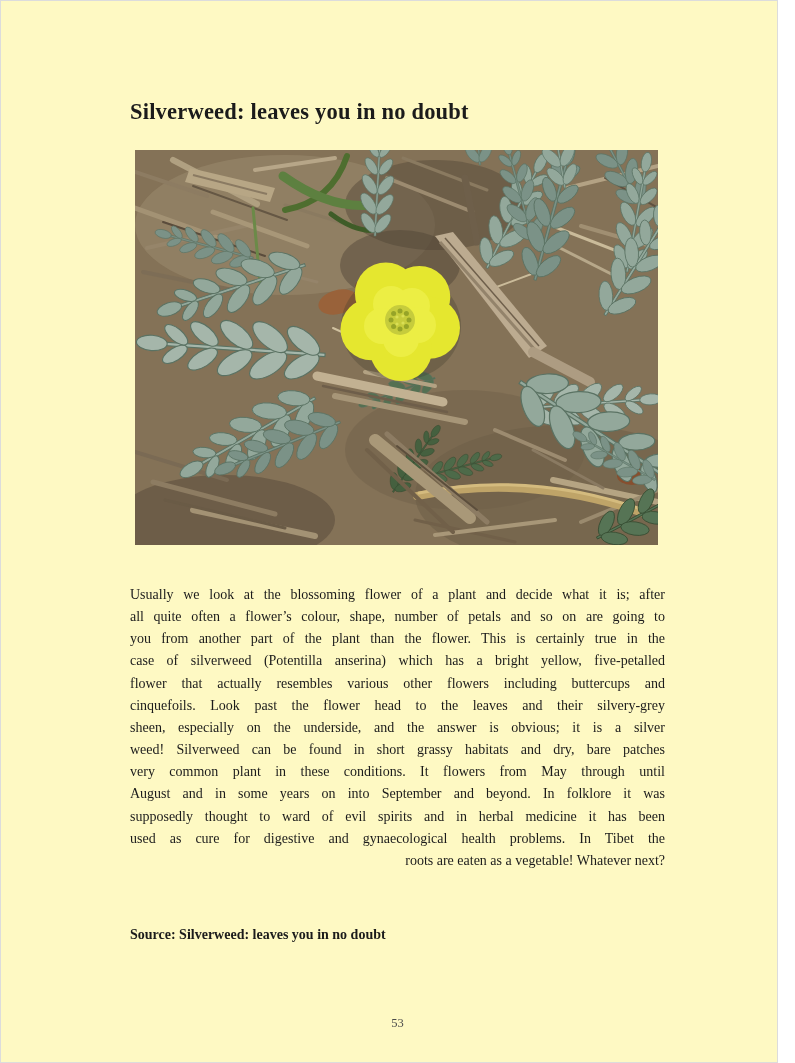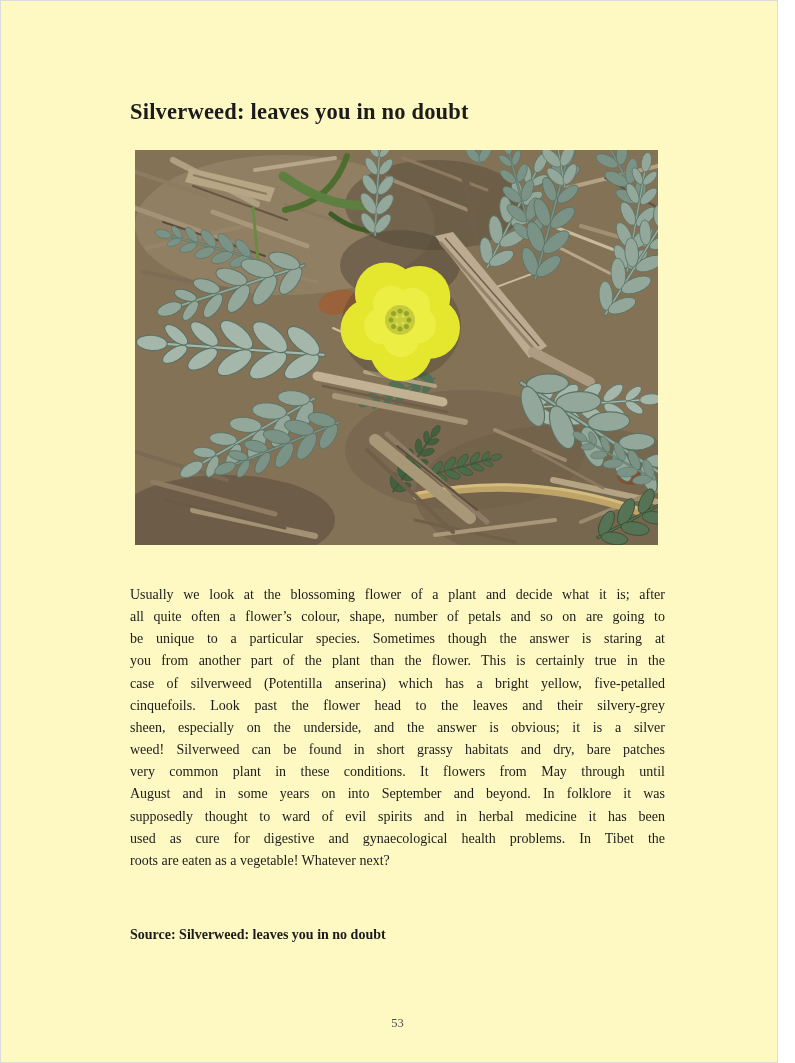--- a/index.html
+++ b/index.html
@@ -23,21 +23,21 @@
   .photo {
     position: absolute; left: 135px; top: 150px; margin: 0;
     width: 523px; height: 395px; overflow: hidden;
   }
   .photo svg { display: block; }
   .body-text {
     position: absolute; left: 130px; top: 572px; width: 535px;
     font-size: 14px; line-height: 22.15px; margin-top: 12px;
   }
   .line.just { text-align: justify; text-align-last: justify; }
-  .line.last { text-align: left; font-family: Liberation Serif, serif; }
+  .line.last { text-align: right; font-family: Liberation Serif, serif; }
   .source {
     position: absolute; left: 130px; top: 927px; margin: 0;
     font-size: 14px;
     font-weight: bold;
   }
   .page-number {
     position: absolute; left: 0; top: 1016px; width: 795px;
     text-align: center; font-size: 12.5px; color: #4a4a4a;
   }
 </style>
@@ -217,23 +217,23 @@
           <circle cx="268" cy="166" r="1.6"></circle>
             <circle cx="262" cy="174" r="1.6"></circle>
         </g>
       </g>
     </svg>
   </figure>
 
   <div class="body-text">
     <div class="line just">Usually we look at the blossoming flower of a plant and decide what it is; after</div>
     <div class="line just">all quite often a flower’s colour, shape, number of petals and so on are going to</div>
-    <div class="line just">be unique to a particular species. Sometimes though the answer is staring at</div>
     <div class="line just">you from another part of the plant than the flower. This is certainly true in the</div>
     <div class="line just">case of silverweed (Potentilla anserina) which has a bright yellow, five-petalled</div>
+    <div class="line just">flower that actually resembles various other flowers including buttercups and</div>
     <div class="line just">cinquefoils. Look past the flower head to the leaves and their silvery-grey</div>
     <div class="line just">sheen, especially on the underside, and the answer is obvious; it is a silver</div>
     <div class="line just">weed! Silverweed can be found in short grassy habitats and dry, bare patches</div>
     <div class="line just">very common plant in these conditions. It flowers from May through until</div>
     <div class="line just">August and in some years on into September and beyond. In folklore it was</div>
     <div class="line just">supposedly thought to ward of evil spirits and in herbal medicine it has been</div>
     <div class="line just">used as cure for digestive and gynaecological health problems. In Tibet the</div>
     <div class="line last">roots are eaten as a vegetable! Whatever next?</div>
   </div>
 

